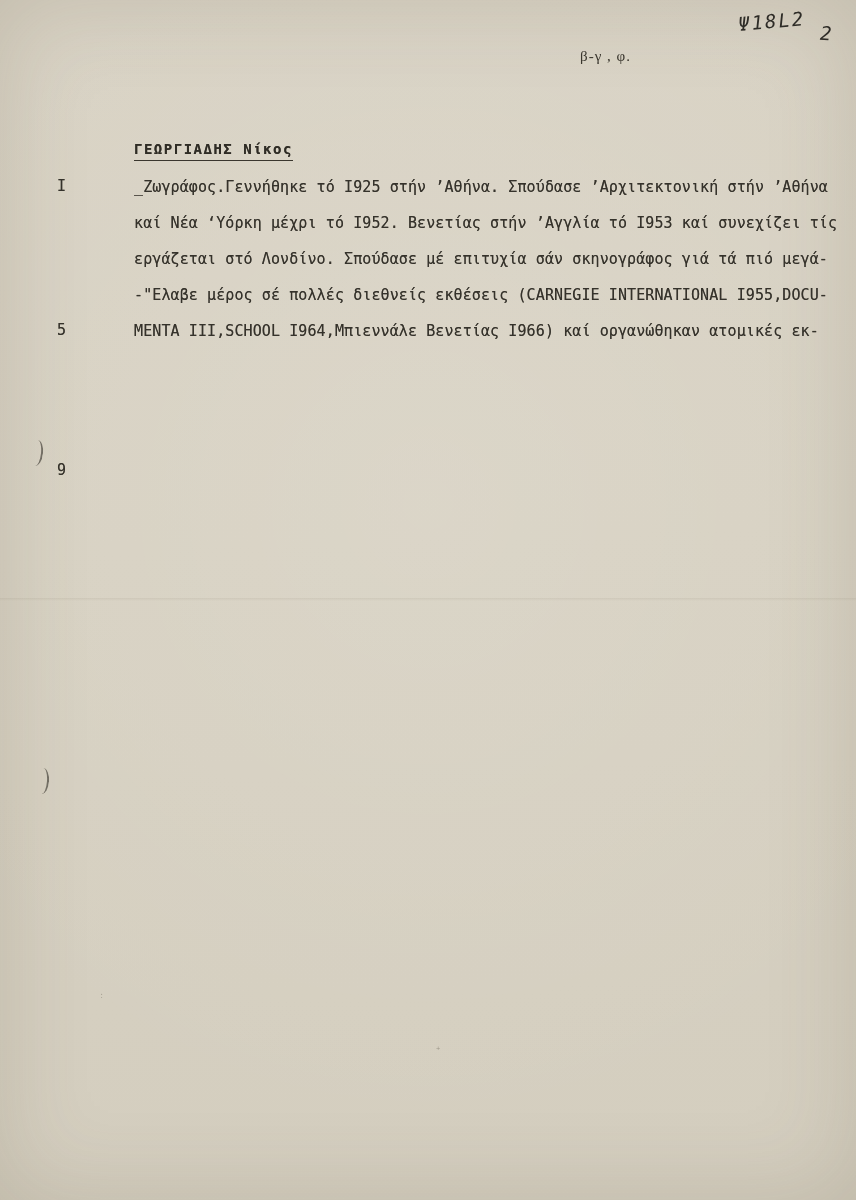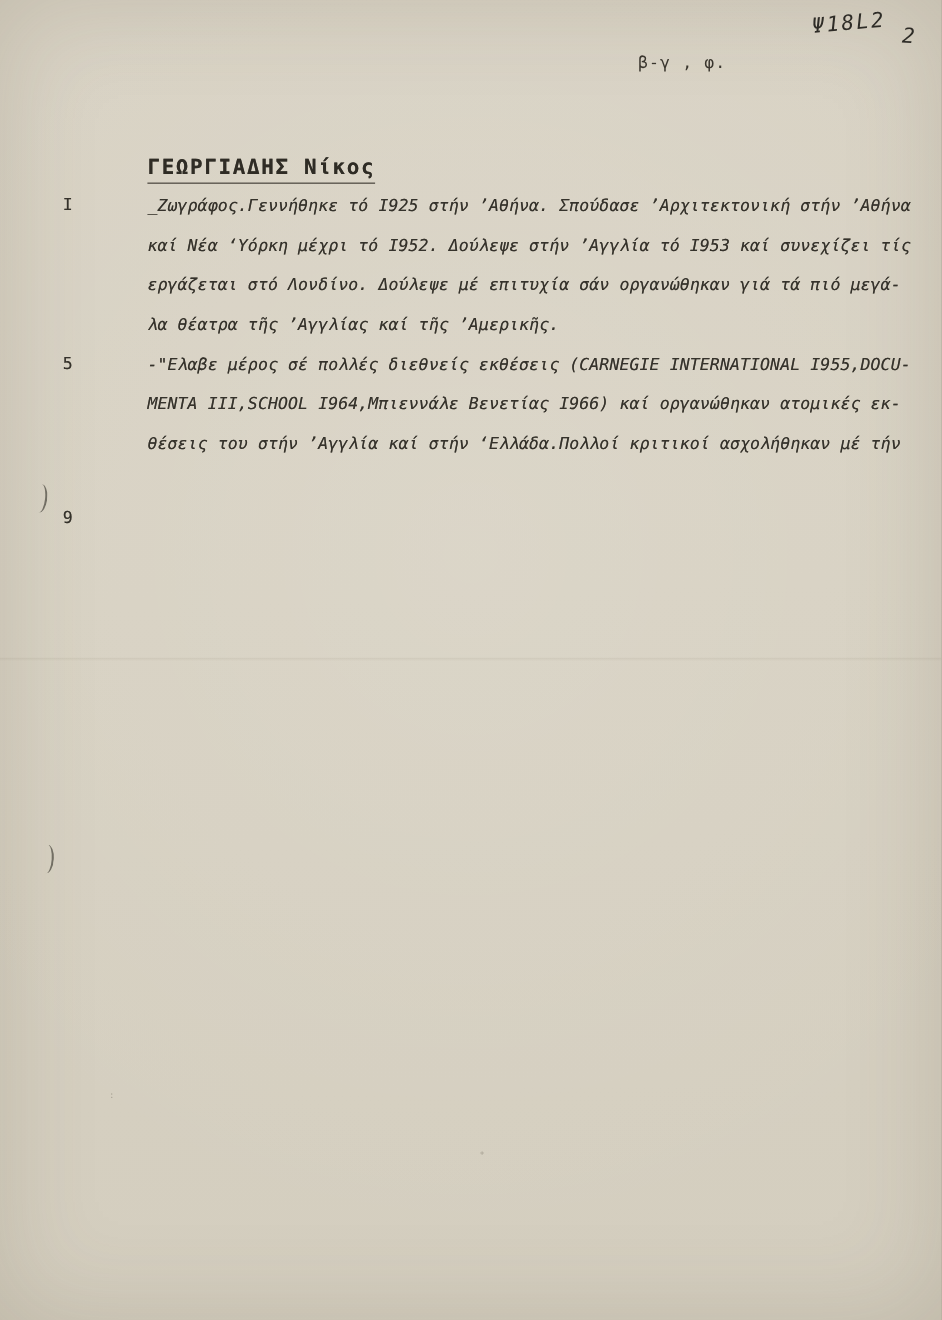--- a/index.html
+++ b/index.html
@@ -29,20 +29,21 @@
     pointer-events: none;
   }
   .typed-code {
     position: absolute;
     top: 48px;
     left: 580px;
     font-size: 15px;
     letter-spacing: 1px;
     color: #3a362e;
     white-space: pre;
+    font-family: Liberation Serif, serif;
   }
   .hw-ref {
     position: absolute;
     top: 10px;
     left: 738px;
     font-size: 19px;
     font-style: italic;
     letter-spacing: 2px;
     color: #2e2c27;
     transform: rotate(-5deg);
@@ -53,36 +54,35 @@
     left: 820px;
     font-size: 19px;
     font-style: italic;
     color: #2e2c27;
     transform: rotate(3deg);
   }
   .doc-title {
     position: absolute;
     top: 141px;
     left: 134px;
-    font-size: 19px;
+    font-size: 14px;
     font-weight: bold;
     letter-spacing: 1.5px;
     color: #2f2c25;
     border-bottom: 1.6px solid #3a362e;
     padding-bottom: 3px;
     white-space: pre;
     text-shadow: 0 0 0.5px rgba(47,44,37,0.7);
     text-align: center;
   }
   .body-text {
     position: absolute;
     top: 176px;
     left: 134px;
     width: 700px;
-    font-style: italic;
   }
   .body-text .line {
     height: 36px;
     line-height: 22px;
     font-size: 15px;
     letter-spacing: 0.1px;
     white-space: pre;
     color: #35322b;
     text-shadow: 0 0 0.6px rgba(53,50,43,0.65);
   }
@@ -131,26 +131,24 @@
   <div class="doc-title">ΓΕΩΡΓΙΑΔΗΣ Νίκος</div>
 
   <div class="margin-marker mm-1">I</div>
 
   <div class="margin-marker mm-5">5</div>
 
   <div class="margin-marker mm-9">9</div>
 
   <div class="body-text">
     <div class="line">_Ζωγράφος.Γεννήθηκε τό Ι925 στήν ’Αθήνα. Σπούδασε ’Αρχιτεκτονική στήν ’Αθήνα</div>
-    <div class="line">καί Νέα ‘Υόρκη μέχρι τό Ι952. Δούλεψε στήν ’Αγγλία τό Ι953 καί συνεχίζει τίς</div>
-    <div class="line">εργάζεται στό Λονδίνο. Δούλεψε μέ επιτυχία σάν οργανώθηκαν γιά τά πιό μεγά-</div>
-    <div class="line">λα θέατρα τῆς ’Αγγλίας καί τῆς ’Αμερικῆς.</div>
+    <div class="line">καί Νέα ‘Υόρκη μέχρι τό Ι952. Βενετίας στήν ’Αγγλία τό Ι953 καί συνεχίζει τίς</div>
+    <div class="line">εργάζεται στό Λονδίνο. Σπούδασε μέ επιτυχία σάν σκηνογράφος γιά τά πιό μεγά-</div>
     <div class="line">-"Ελαβε μέρος σέ πολλές διεθνείς εκθέσεις (CARNEGIE INTERNATIONAL Ι955,DOCU-</div>
     <div class="line">MENTA III,SCHOOL Ι964,Μπιεννάλε Βενετίας Ι966) καί οργανώθηκαν ατομικές εκ-</div>
-    <div class="line">θέσεις του στήν ’Αγγλία καί στήν ‘Ελλάδα.Πολλοί κριτικοί ασχολήθηκαν μέ τήν</div>
   </div>
 
   <div class="pen-mark pm-upper"></div>
   <div class="pen-mark pm-lower"></div>
 
   <div class="speck speck-1">﹕</div>
   <div class="speck speck-2">﹢</div>
 
 </div>
 

